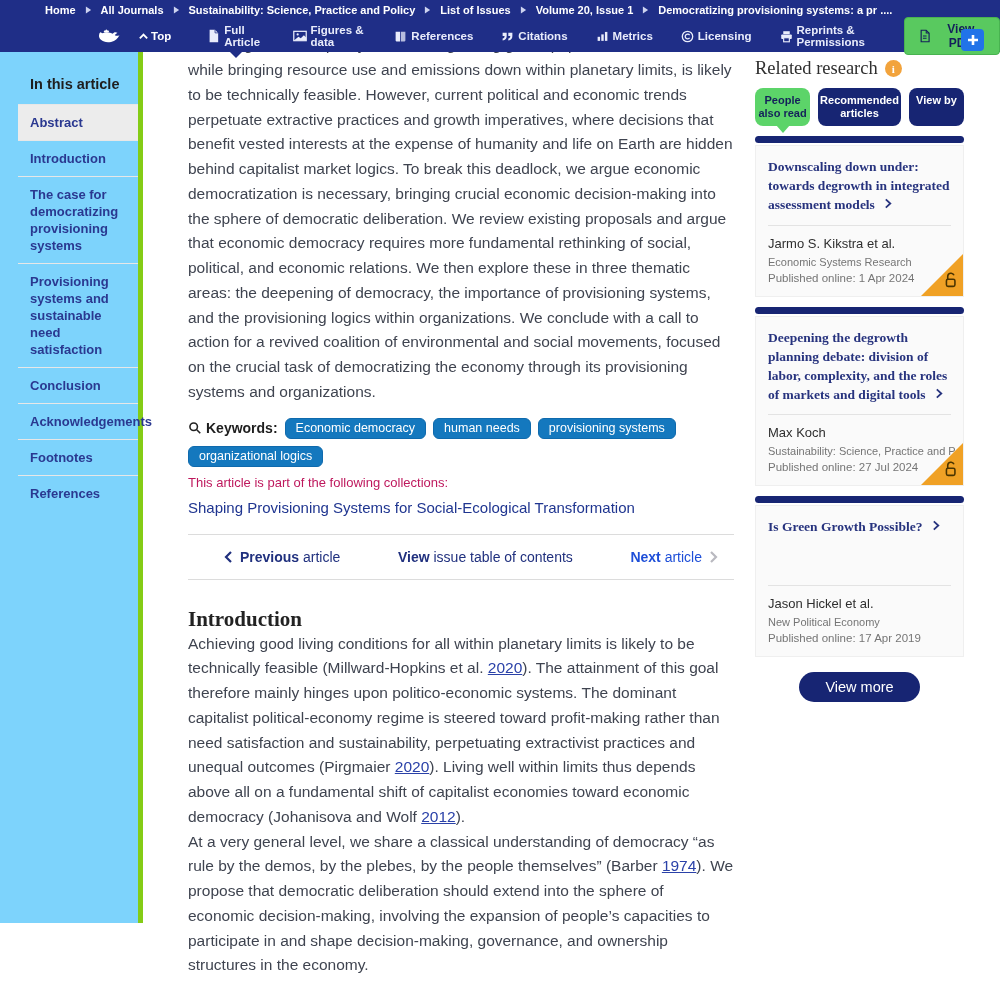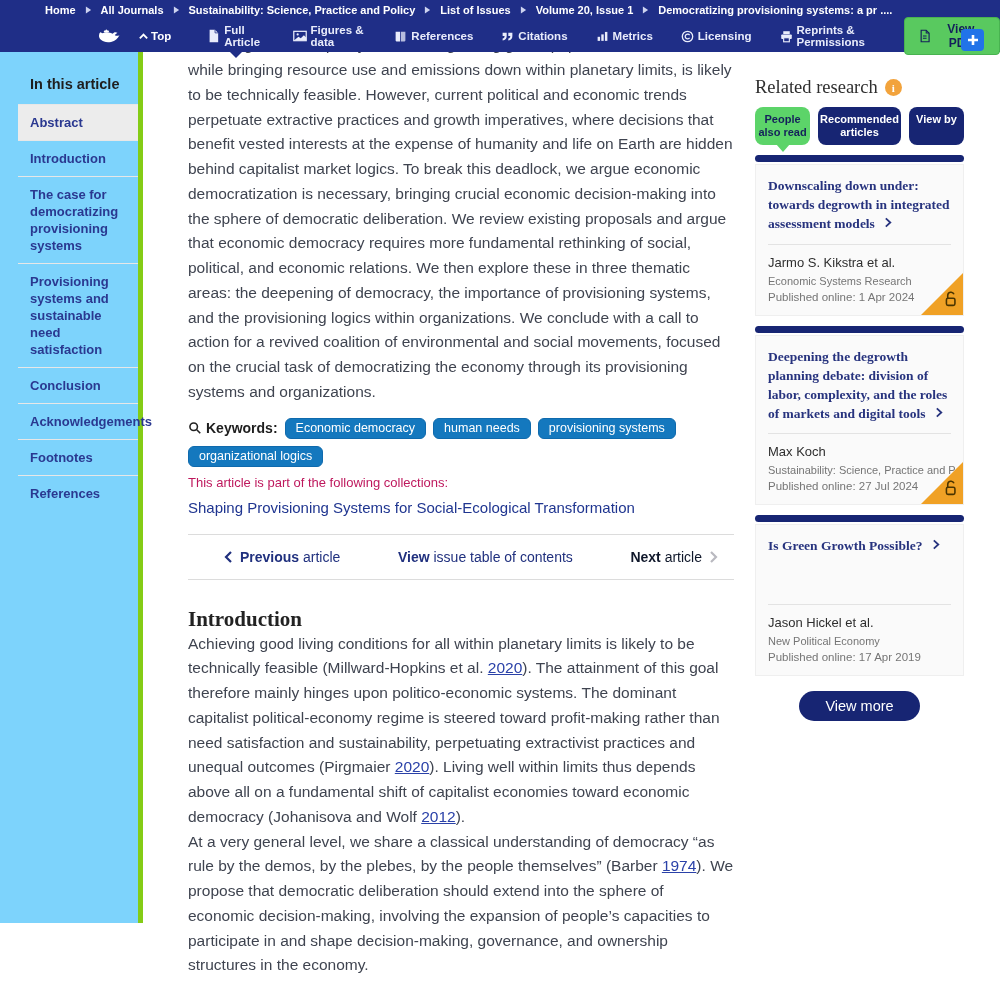--- a/index.html
+++ b/index.html
@@ -52,21 +52,21 @@
   .kw-label{display:flex;align-items:center;gap:4px;font-size:14px;font-weight:700;color:#1E1E1E;}
   .chip{background:var(--chip);border:1px solid #0F6AAD;color:#fff;font-size:12.5px;
     padding:2px 10px 3px;border-radius:6px;cursor:pointer;white-space:nowrap;}
   .coll-intro{margin-top:8px;font-size:13px;color:#be185d;}
   .coll-link{display:inline-block;margin-top:9px;font-size:15px;color:#1F3590;
     cursor:pointer;}
   .hr{border:none;border-top:1px solid #DCDCDC;margin-top:17px;}
   .pager{display:flex;align-items:center;justify-content:space-between;height:44px;padding:0 14px 0 34px;}
   .pg{display:flex;align-items:center;gap:6px;font-size:14px;color:#20307E;cursor:pointer;}
   .pg b{font-weight:700;}
-  .pg.disabled{color:#0f172a;cursor:default;}
+  .pg.disabled{color:#1d4ed8;cursor:default;}
   .intro-h{margin-top:27px;font-family:"Liberation Serif","DejaVu Serif",serif;
     font-size:21px;font-weight:700;color:#222;}
   .para{}
 
   
   .rsb{position:absolute;left:755px;top:52px;width:209px;}
   .rr-title{display:flex;align-items:center;gap:7px;
     font-family:"Liberation Serif","DejaVu Serif",serif;font-size:18.5px;color:#2F2F2F;}
   .info-ic{width:17px;height:17px;border-radius:50%;background:var(--orange);color:#fff;
     display:flex;align-items:center;justify-content:center;font-size:11px;font-weight:700;
@@ -285,21 +285,21 @@
     <h2 class="intro-h">Introduction</h2>
 
     <p class="body-p para"><span>Achieving good living conditions for all within planetary limits is likely to be technically feasible (Millward-Hopkins et al. </span><span class="ref-link">2020</span><span>). The attainment of this goal therefore mainly hinges upon politico-economic systems. The dominant capitalist political-economy regime is steered toward profit-making rather than need satisfaction and sustainability, perpetuating extractivist practices and unequal outcomes (Pirgmaier </span><span class="ref-link">2020</span><span>). Living well within limits thus depends above all on a fundamental shift of capitalist economies toward economic democracy (Johanisova and Wolf </span><span class="ref-link">2012</span><span>).</span></p>
 
     <p class="body-p para"><span>At a very general level, we share a classical understanding of democracy “as rule by the demos, by the plebes, by the people themselves” (Barber </span><span class="ref-link">1974</span><span>). We propose that democratic deliberation should extend into the sphere of economic decision-making, involving the expansion of people’s capacities to participate in and shape decision-making, governance, and ownership structures in the economy.</span></p>
 
     
   </main>
 
   <aside class="rsb">
-    <div style="margin-top:25px;" class="rr-title">
+    <div style="margin-top:6px;" class="rr-title">
       <span>Related research</span>
       <span class="info-ic">i</span>
     </div>
 
     <div class="tabs">
       <div class="tab active">
         <span>People also read</span>
         <span class="tab-tail"></span>
       </div>
       <div class="tab">

